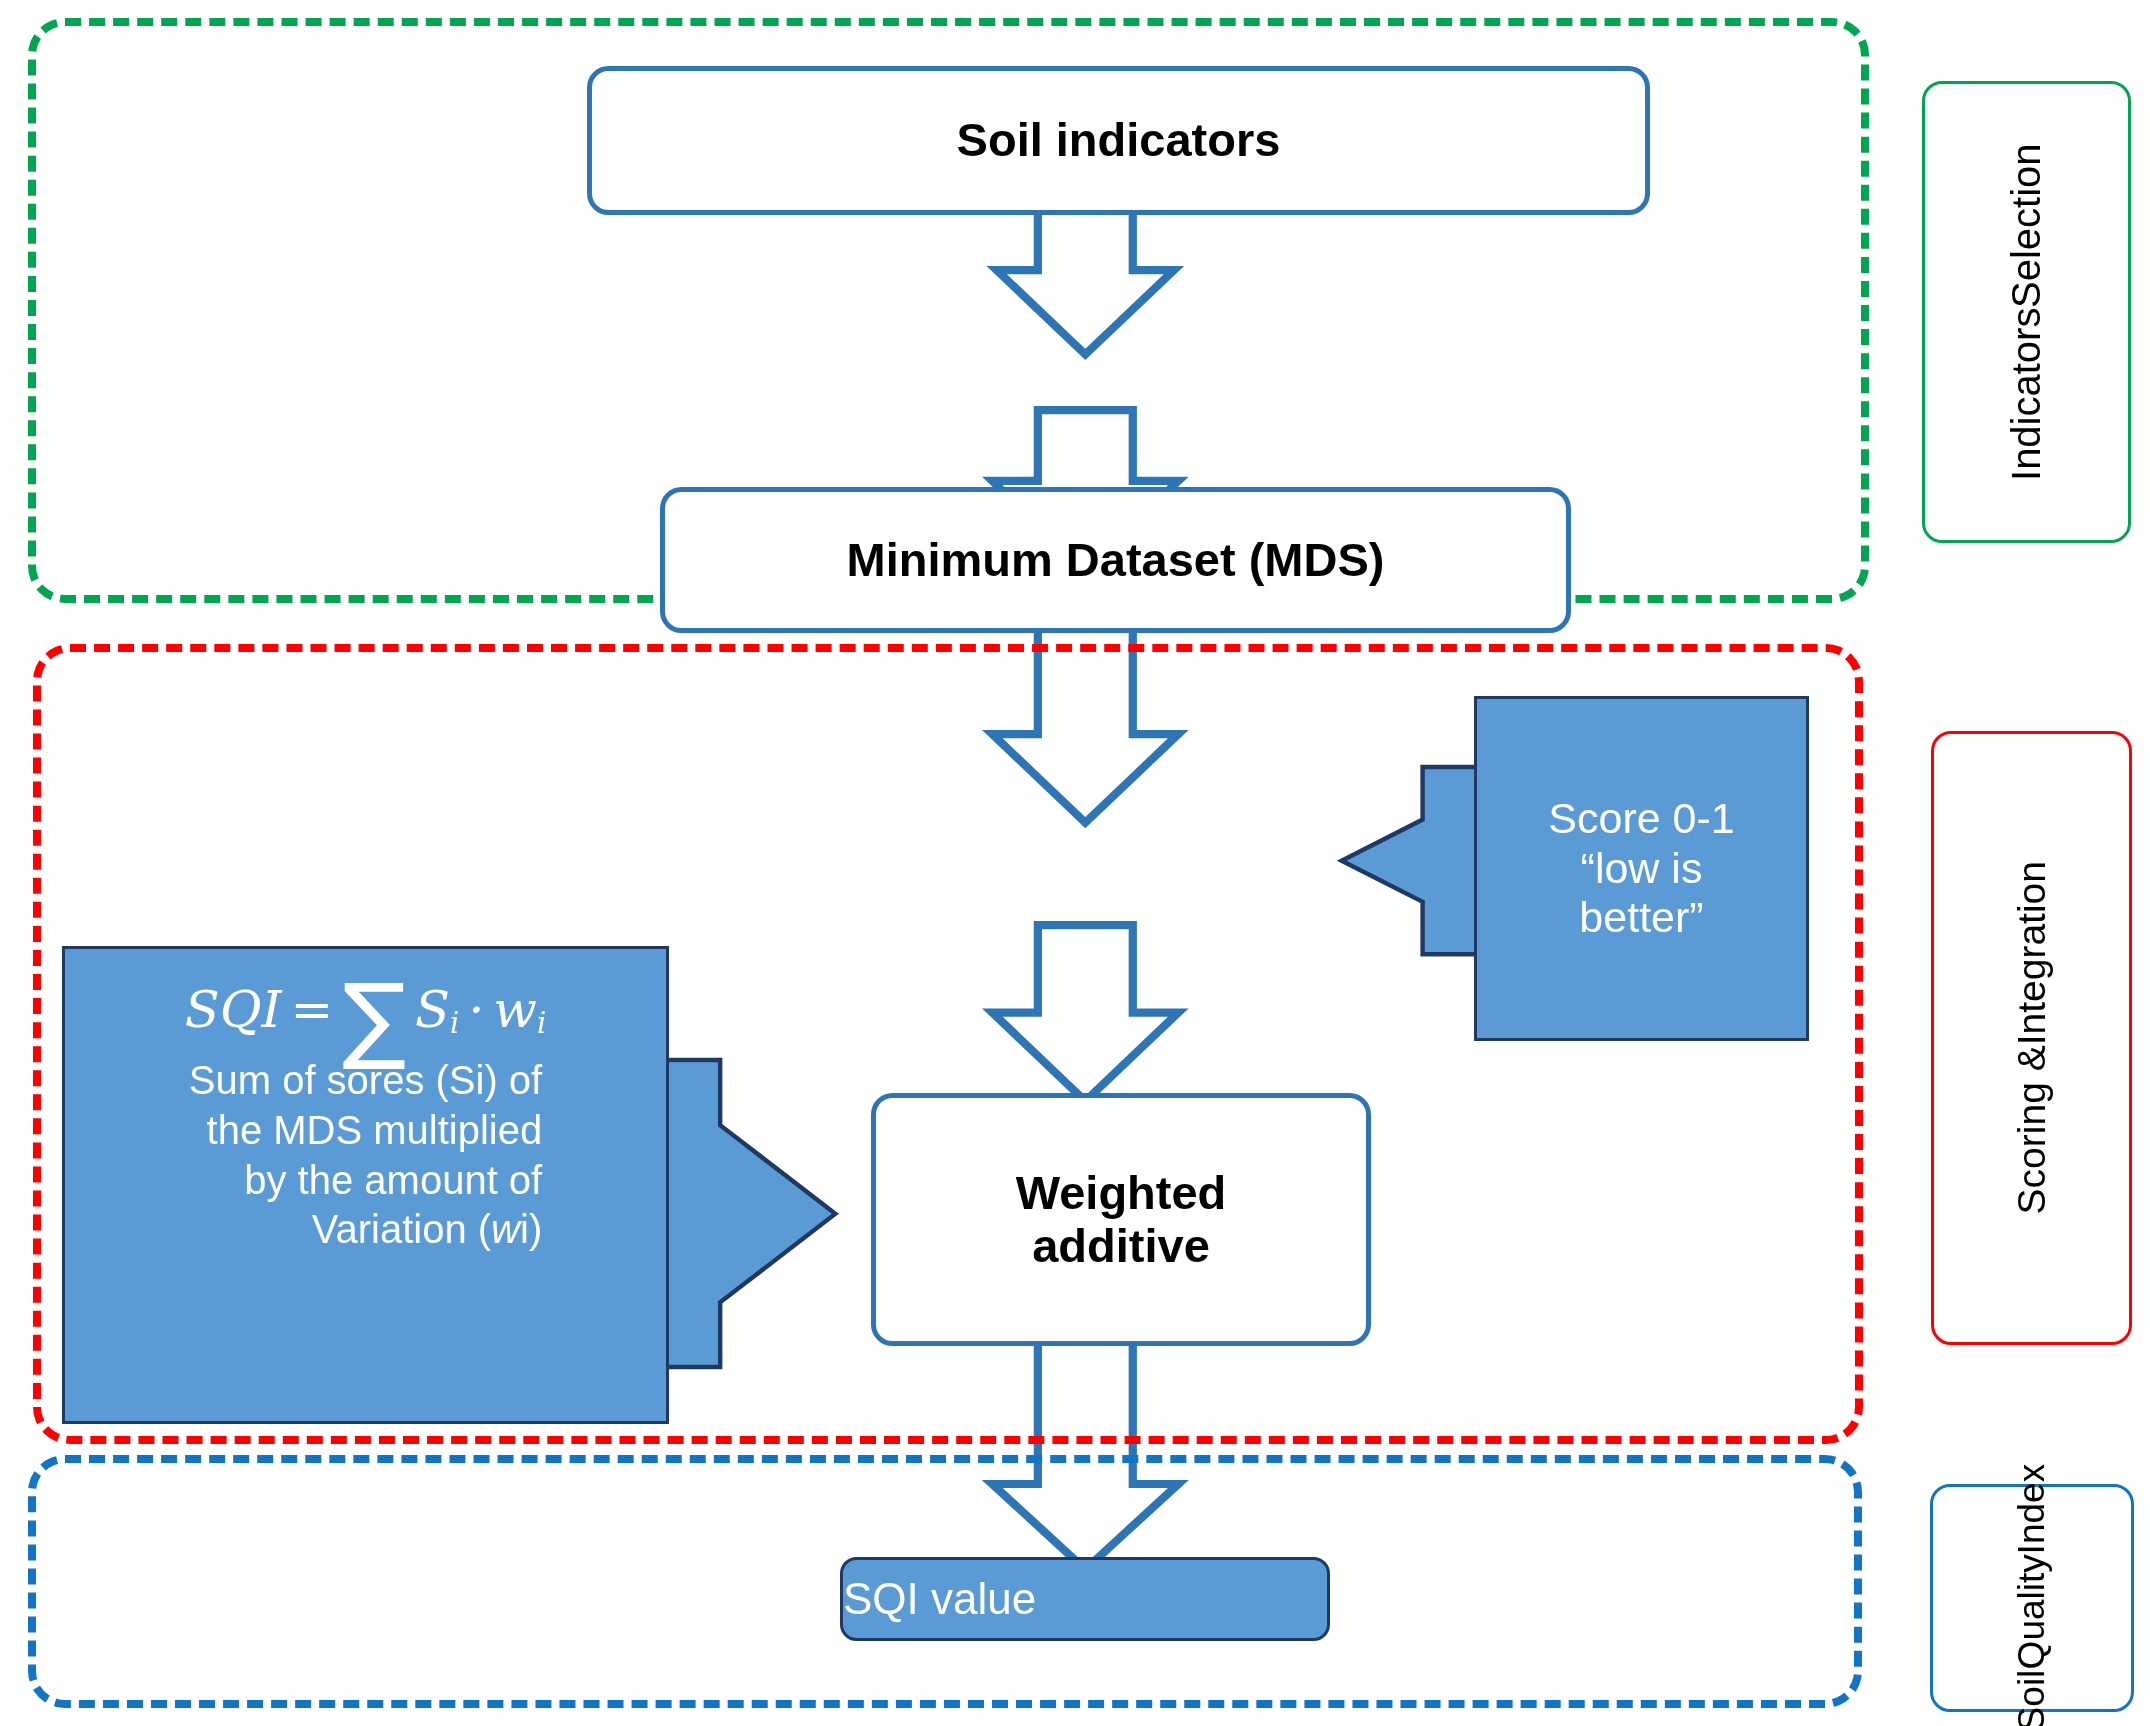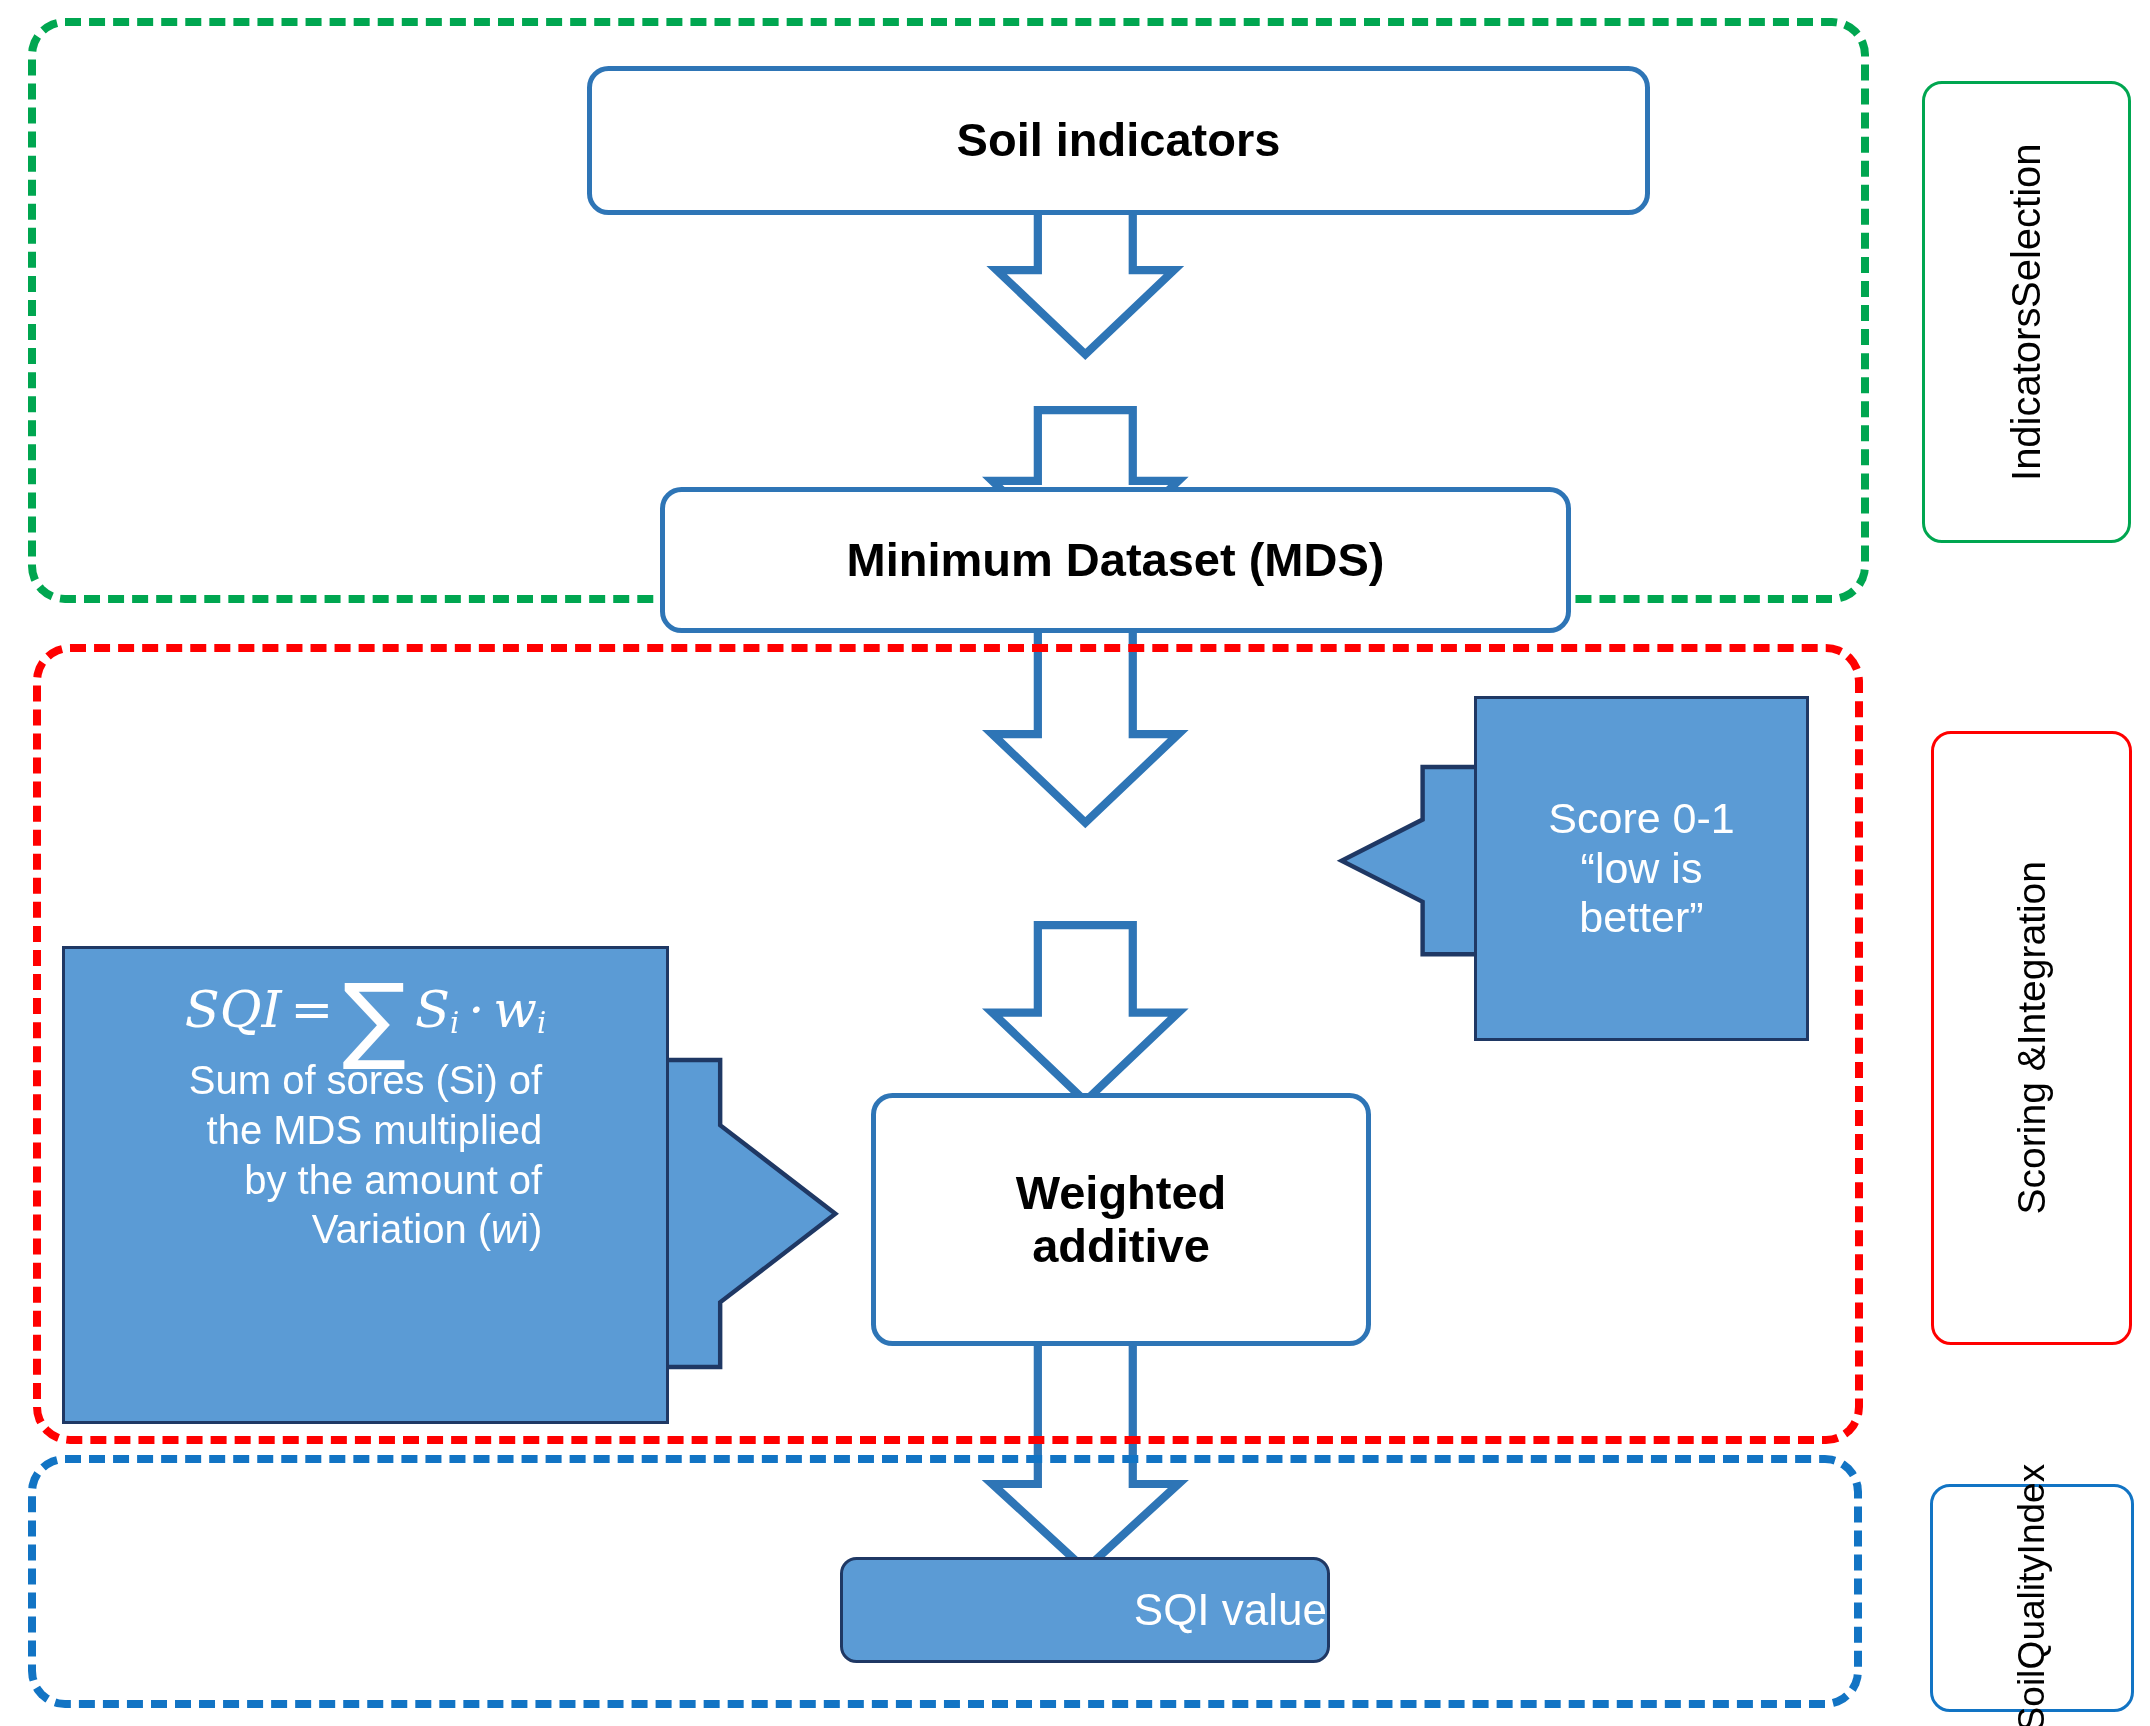--- a/index.html
+++ b/index.html
@@ -27,24 +27,24 @@
   }
   #box-soil-indicators{left:552px;  top:66px;  width:1063px; height:149px; font-size:47px;}
   #box-pca{            left:815px; top:286px;  width:541px;  height:130px; font-size:47px;}
   #box-mds{            left:625px;  top:487px;  width:911px; height:146px; font-size:47px;}
   #box-linear{         left:810px; top:788px; width:541px;  height:142px; font-size:47px;}
   #box-weighted{       left:836px; top:1093px; width:500px;  height:253px; font-size:47px;}
 
   
   #box-sqi-value{
     position:absolute;box-sizing:border-box;
-    left:840px;top:1557px;width:490px;height:106px;
+    left:840px;top:1557px;width:490px;height:84px;
     background:#5B9BD5;border:3.8px solid #1F3864;border-radius:16.5px;
-    display:flex;align-items:center;justify-content:flex-end;
-    color:#ffffff;font-size:44px;font-weight:normal;z-index:30;padding-left:17px;
+    display:flex;align-items:center;justify-content:flex-start;
+    color:#ffffff;font-size:44px;font-weight:normal;z-index:30;
   }
 
   
   .calloutbox{
     position:absolute;box-sizing:border-box;
     background:#5B9BD5;border:3.2px solid #1F3864;
     color:#ffffff;z-index:20;
   }
   #box-score{
     left:1474px;top:696px;width:335px;height:345px;

